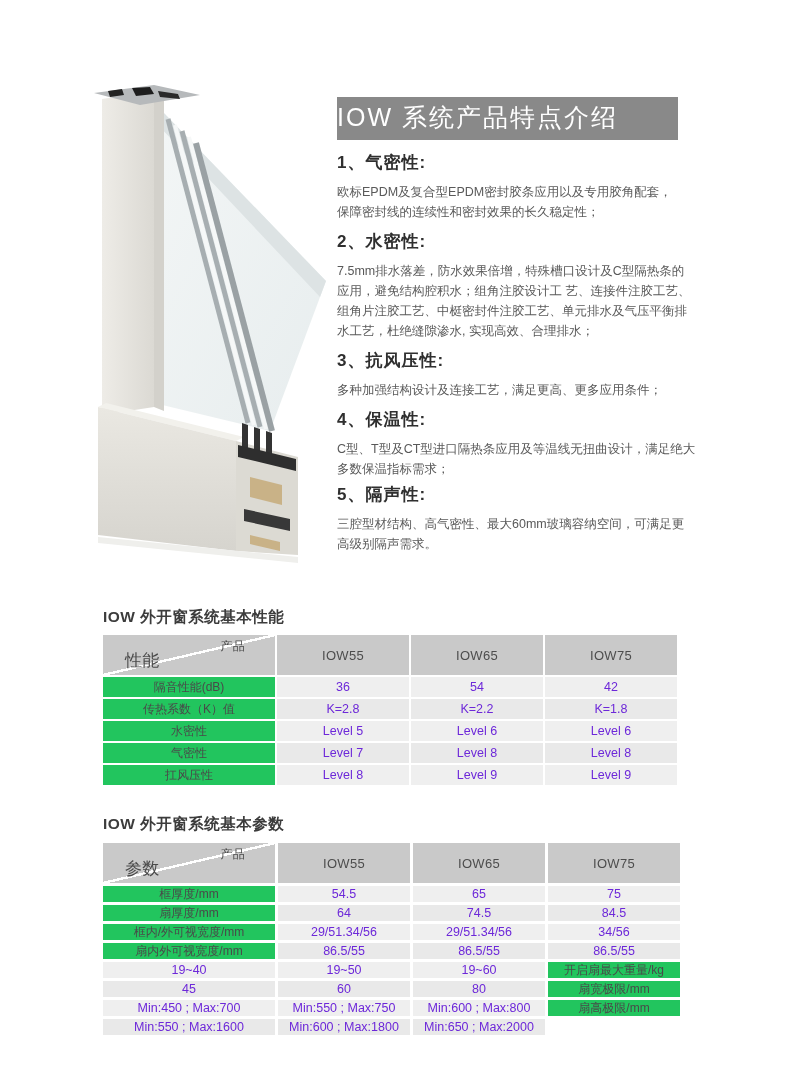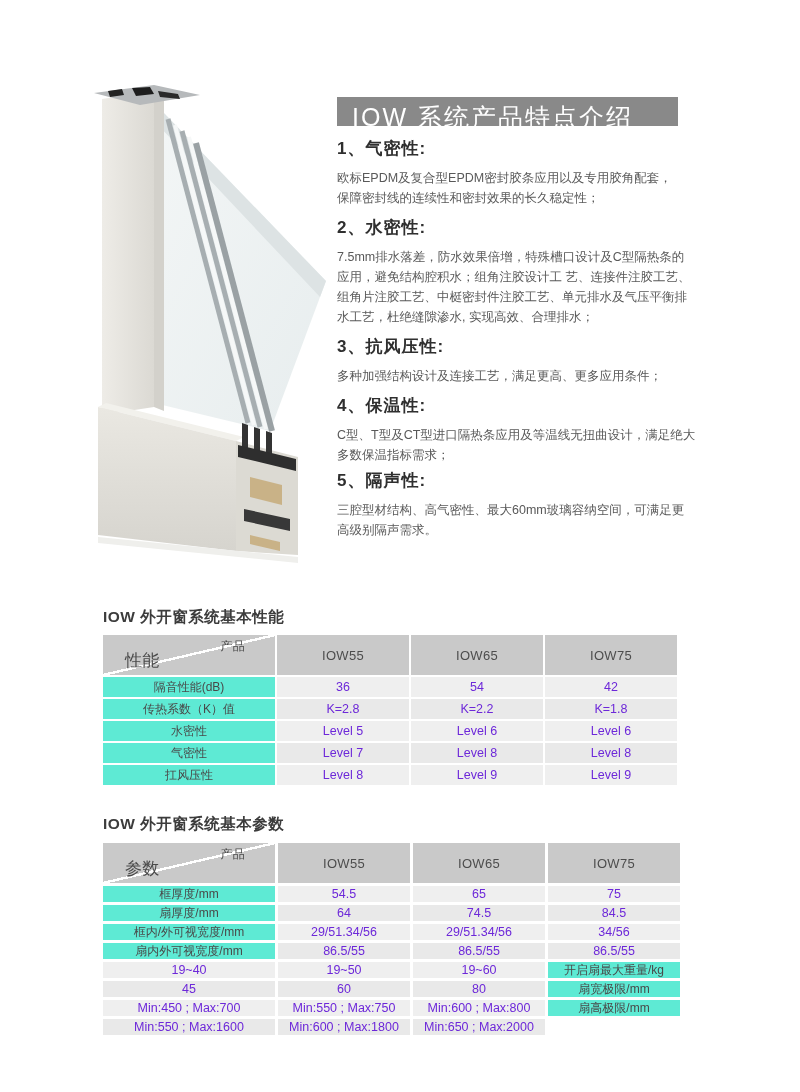--- a/index.html
+++ b/index.html
@@ -5,22 +5,22 @@
   html,body{margin:0;padding:0;background:#ffffff;}
   .page{
     position:relative;width:800px;height:1092px;background:#ffffff;overflow:hidden;
     font-family:"Liberation Sans","DejaVu Sans",sans-serif;color:#3a3a3a;
   }
   
   .photo{position:absolute;left:58px;top:85px;width:277px;height:515px;}
   
   .right-col{position:absolute;left:337px;top:97px;width:341px;}
   .title-bar{
-    height:29px;line-height:41px;background:#898989;color:#ffffff;
-    font-size:25px;letter-spacing:2px;padding-left:15px;white-space:nowrap;
+    height:43px;line-height:41px;background:#898989;color:#ffffff;
+    font-size:25px;letter-spacing:2px;white-space:nowrap;
   }
   .feature h3{
     margin:0;font-size:17px;font-weight:bold;color:#2f2f2f;
     letter-spacing:1px;line-height:20px;
   }
   .feature{margin-top:10px;}
   .feature:first-child{margin-top:13px;}
   .feature:last-child{margin-top:6px;}
   .feature .lines{margin-top:9px;}
   .fline{font-size:12.5px;line-height:20px;color:#595959;white-space:nowrap;}
@@ -32,21 +32,21 @@
   #perf-title{top:607px;}
   #param-title{top:814px;}
   .ptable{
     position:absolute;left:103px;width:577px;display:grid;
     grid-template-columns:172px 132px 132px 132px;background:#ffffff;
   }
   #perf-table{top:635px;gap:2px;}
   #param-table{top:843px;gap:3px;}
   .cell{display:flex;align-items:center;justify-content:center;}
   .cell.head{background:#c9c9c9;color:#4d4d4d;font-size:13px;height:40px;letter-spacing:0.3px;}
-  .cell.label{background:#5eead4;color:#494949;font-size:12px;}
+  .cell.label{background:#22c55e;color:#494949;font-size:12px;}
   .cell.val{background:#efefef;color:#6d28d9;font-size:12.5px;}
   .cell.val.alt{background:#e9e9e9;}
   #perf-table .cell.label,#perf-table .cell.val{height:20px;}
   #param-table .cell.label,#param-table .cell.val{height:16px;}
   .cell.corner{
     position:relative;
     background-color:#c9c9c9;
     background-image:linear-gradient(to bottom right,
       #c9c9c9 calc(50% - 1.2px), #ffffff calc(50% - 1.2px),
       #ffffff calc(50% + 1.2px), #c9c9c9 calc(50% + 1.2px));

